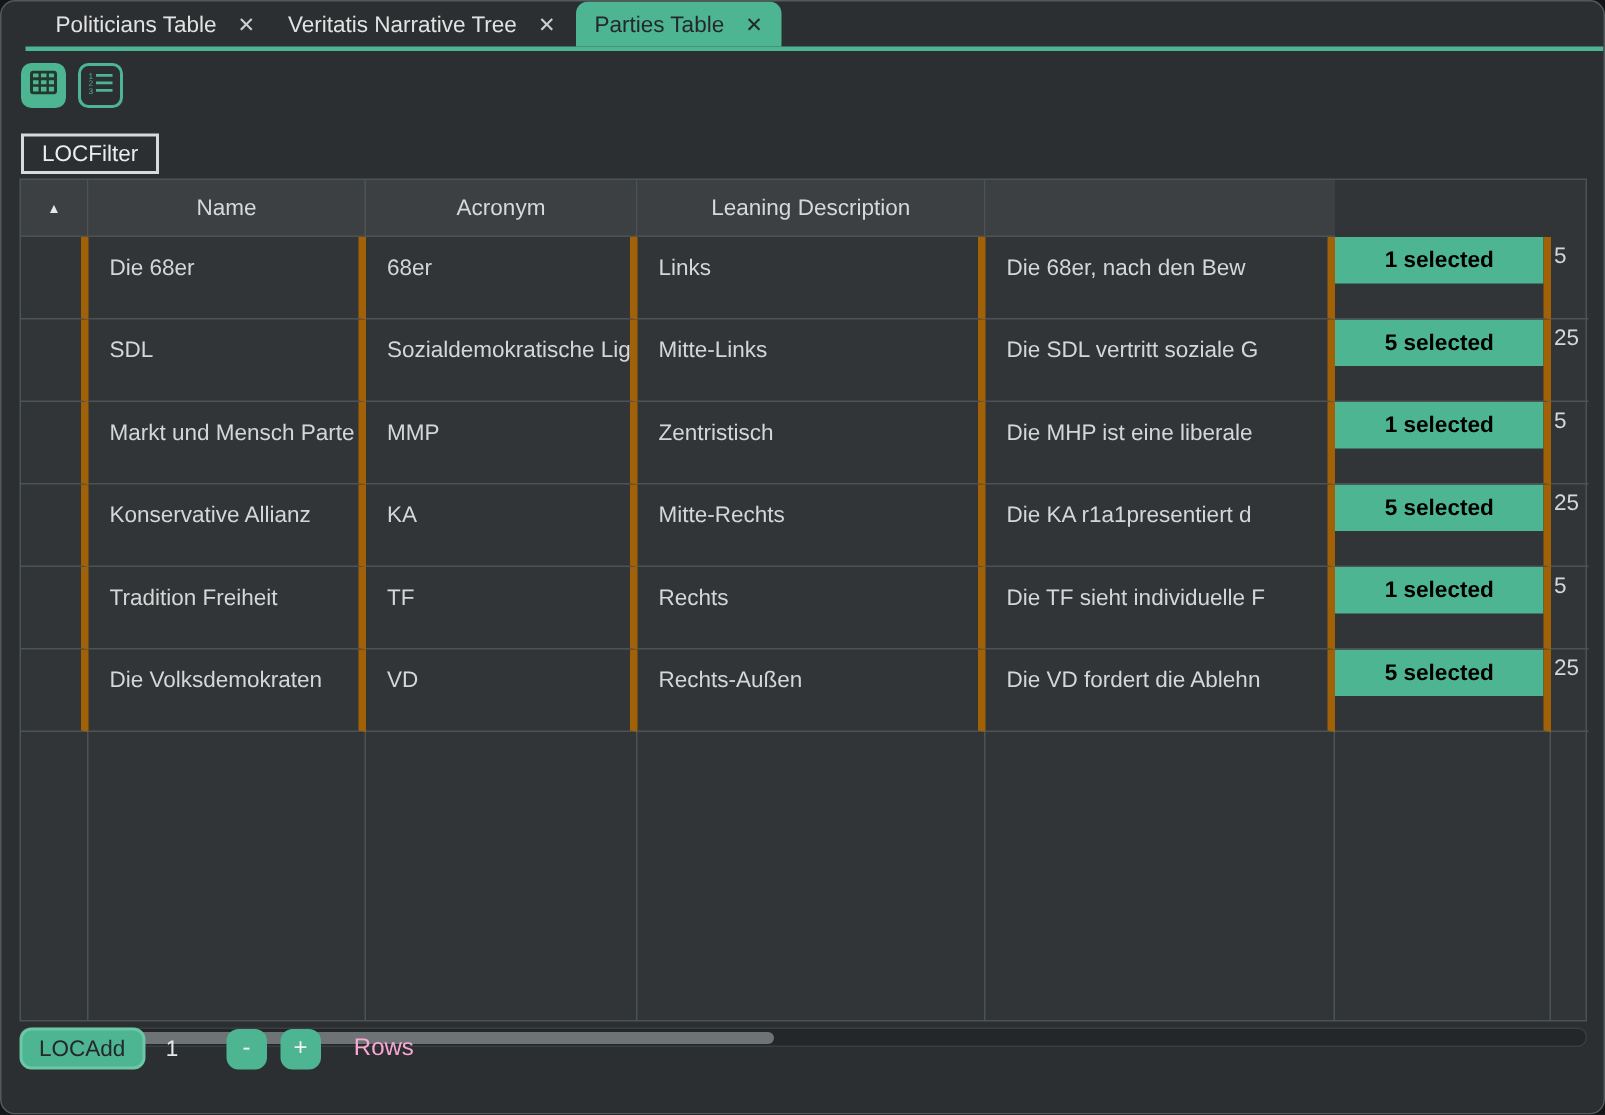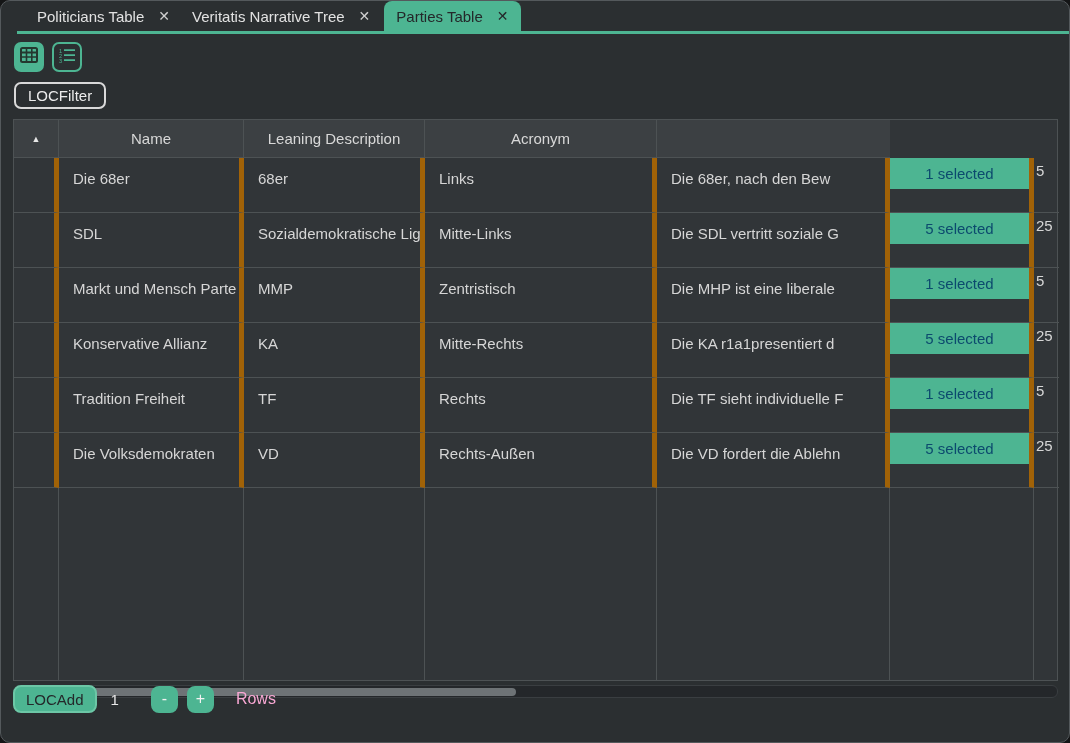--- a/index.html
+++ b/index.html
@@ -15,37 +15,37 @@
   .tab { display:flex; align-items:center; gap:14px; height:30px; padding:0 14px 0 8px;
          color:#e2e2e2; font-size:15px; cursor:default; white-space:nowrap; }
   .tab .close { font-size:14px; color:#cfcfcf; }
   .tab.active { background:#4db592; color:#24282a; border-radius:8px 8px 0 0; padding:0 12px; }
   .tab.active .close { color:#24282a; }
   
   .icon-row { position:absolute; top:41px; left:13px; display:flex; gap:8px; }
   .icon-btn { width:30px; height:30px; border-radius:7px; display:flex; align-items:center; justify-content:center; }
   .icon-btn.filled { background:#4db592; }
   .icon-btn.outline { background:transparent; border:2px solid #4db592; }
-  .filter-btn { position:absolute; top:81px; left:13px; height:27px; padding:0 12px;
-    border:2px solid #d9d9d9; border-radius:7px; background:transparent; color:#ececec;
+  .filter-btn { position:absolute; top:88px; left:13px; height:27px; padding:0 12px;
+    border:2px solid #d9d9d9; border-radius:0; background:transparent; color:#ececec;
     font-size:15px; font-family:inherit; display:flex; align-items:center; }
   
   .table { position:absolute; top:118px; left:12px; width:1045px; border:1px solid #4d5254; background:#313538; }
   .grid { display:grid; grid-template-columns:45px 185px 181px 232px 233px 144px 25px; }
   .hcell { height:38px; background:#3c4043; border-right:1px solid #4d5254; border-bottom:1px solid #4d5254;
     display:flex; align-items:center; justify-content:center; color:#d8d8d8; font-size:15px; }
   .hcell:last-child { border-right:none; }
   .sort-tri { font-size:9px; color:#e8e8e8; }
   .cell { height:55px; border-right:5px solid #a16207; border-bottom:1px solid #4d5254;
     color:#d6d6d6; font-size:15px; padding:12px 2px 0 14px; overflow:hidden; white-space:nowrap; }
   .cell:last-child { border-right:none; }
   .cell.members { padding:0; }
   .cell.count { padding:4px 0 0 2px; }
-  .members-btn { width:100%; height:31px; background:#4db592; border:none; color:#0c4a6e;
-    font-size:15px; font-family:inherit; display:flex; align-items:center; justify-content:center; }
+  .members-btn { width:100%; height:31px; background:#4db592; border:none; color:#000000;
+    font-size:15px; font-family:inherit; display:flex; align-items:center; justify-content:center;font-weight:bold; }
   .fcell { height:192px; border-right:1px solid #4d5254; }
   .fcell:last-child { border-right:none; }
   
   .hscroll { position:absolute; top:684px; left:12px; width:1045px; height:13px;
     background:#24272a; border-radius:6px; border:1px solid #3a3e41; }
   .hscroll .thumb { width:500px; height:8px; margin:1.5px 0 0 2px; background:#6e7376; border-radius:4px; }
   
   .footer { position:absolute; top:684px; left:12px; display:flex; align-items:center; }
   .add-btn { height:28px; padding:0 11px; background:#4db592; border:2px solid #6cc7a6; border-radius:8px;
     color:#24282a; font-size:15px; font-family:inherit; display:flex; align-items:center; }
@@ -105,22 +105,22 @@
   </div>
 
   <button class="filter-btn">LOCFilter</button>
 
   <div class="table">
     <div class="grid">
       <div class="hcell">
         <span class="sort-tri">▲</span>
       </div>
       <div class="hcell">Name</div>
+      <div class="hcell">Acronym</div>
       <div class="hcell">Leaning Description</div>
-      <div class="hcell">Acronym</div>
       <div class="hcell"></div>
     </div>
 
     <div>
       <div class="grid">
         <div class="cell"></div>
         <div class="cell">Die 68er</div>
         <div class="cell">68er</div>
         <div class="cell">Links</div>
         <div class="cell">Die 68er, nach den Bew</div>

